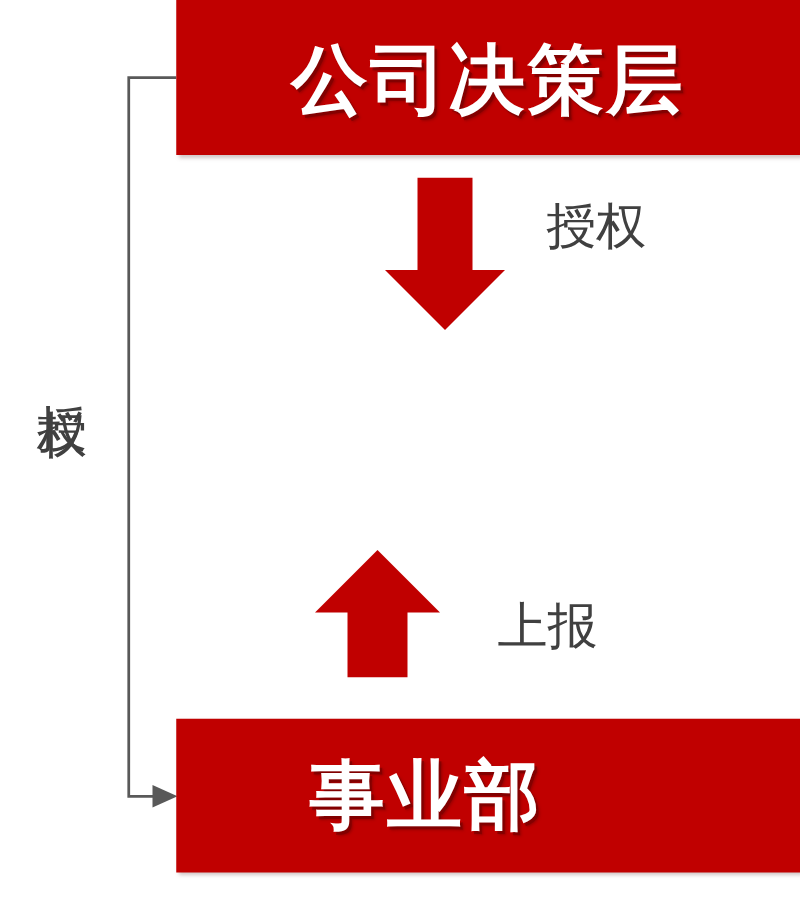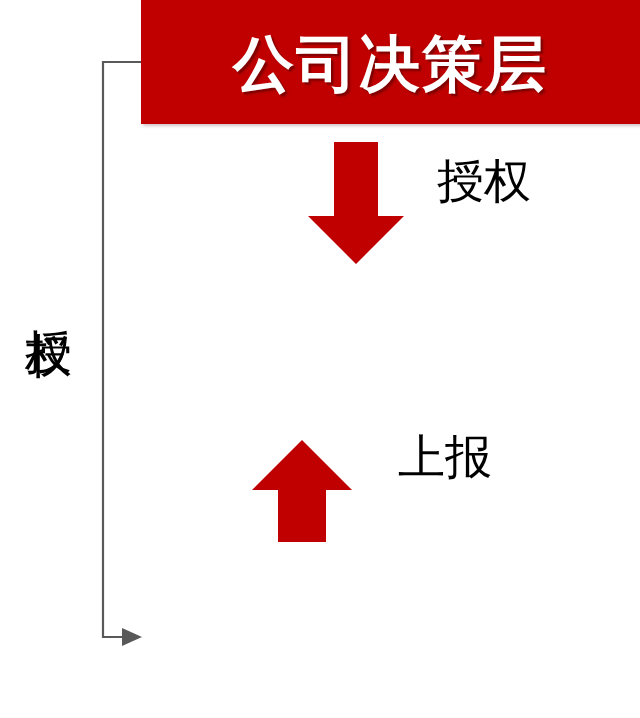--- a/index.html
+++ b/index.html
@@ -99,22 +99,22 @@
     left: 0px;
     top: 0px;
     width: 640px;
     height: 718px;
     pointer-events: none;
   }
 
   
   .side-label {
     position: absolute;
-    color: #000000;
-    font-size: 47px;
+    color: #404040;
+    font-size: 40px;
     line-height: 46px;
     white-space: nowrap;
   }
 
   #label-authorize-side {
     left: 26px;
     top: 292px;
     width: 46px;
     writing-mode: vertical-rl;
     text-orientation: upright;
@@ -128,20 +128,21 @@
   }
 
   #label-report {
     left: 398px;
     top: 432px;
     text-align: left;
     line-height: 50px;
   }
   #label-report .line {
     display: block;
+    margin-top: 44px;
   }
 </style>
 </head>
 <body>
 
 <div id="canvas">
 
   <svg id="connector" viewBox="0 0 640 718" xmlns="http://www.w3.org/2000/svg">
     <path d="M 141 62 L 103 62 L 103 637 L 124 637" fill="none" stroke="#595959" stroke-width="2.2"></path>
     <polygon points="122,628 142,637 122,646" fill="#595959"></polygon>
@@ -161,14 +162,17 @@
 
 
   <svg class="big-arrow" id="arrow-up" viewBox="0 0 100 102" xmlns="http://www.w3.org/2000/svg">
     <polygon points="50,0 100,50 74,50 74,102 26,102 26,50 0,50" fill="#c00000"></polygon>
   </svg>
 
   <div class="side-label" id="label-report">
     <span class="line">上报</span>
   </div>
 
+  <div class="box" id="box-bottom">
+    <span class="box-label">事业部</span>
+  </div>
 
 </div>
 
 </body></html>

